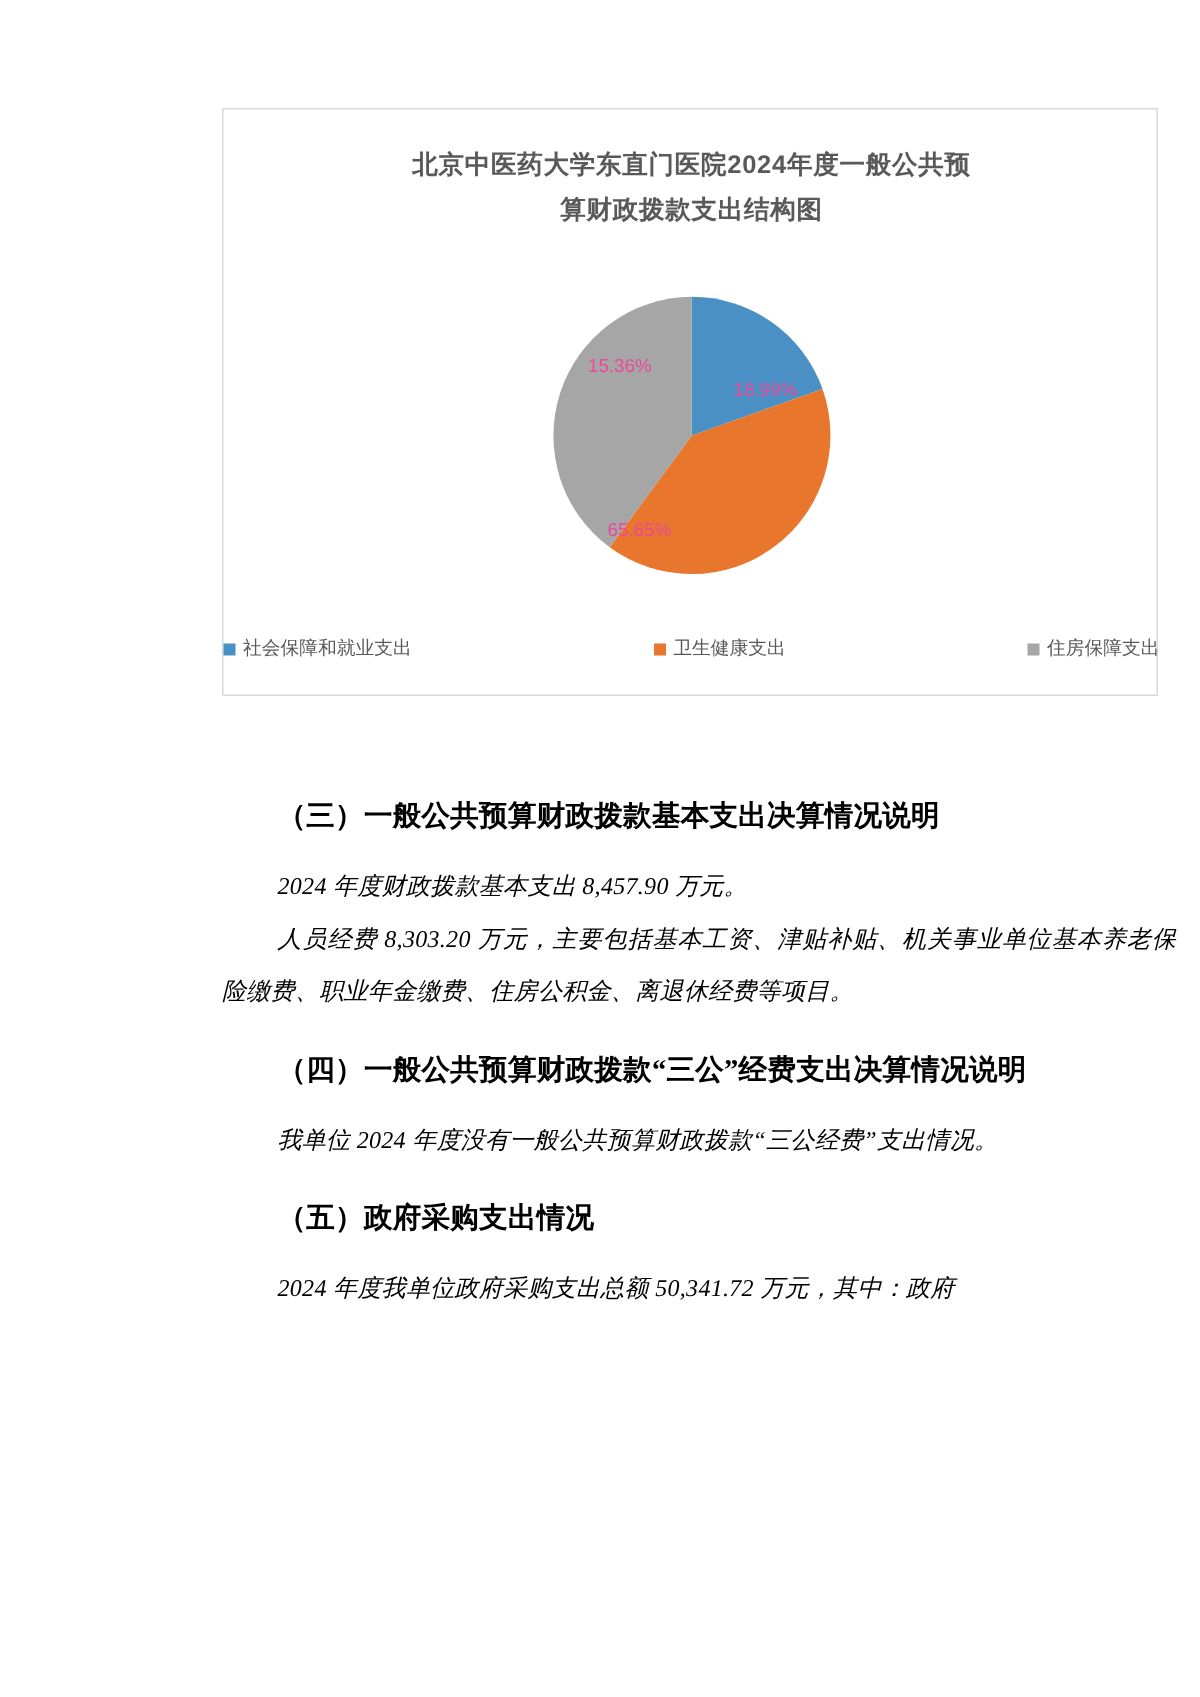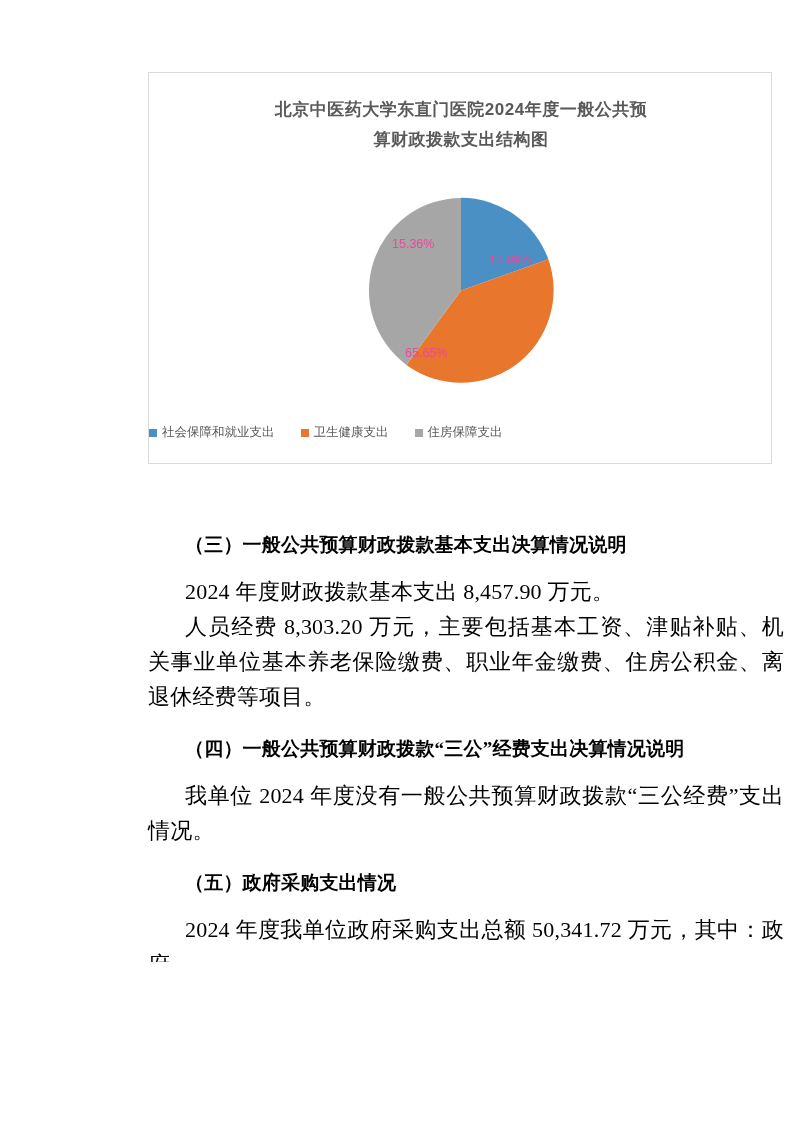--- a/index.html
+++ b/index.html
@@ -74,21 +74,21 @@
   .lbl-a { left: 340px; top: 60px; }
   .lbl-b { left: 256px; top: 153px; }
   .lbl-c { left: 243px; top: 44px; }
 
   .legend {
     position: absolute;
     left: 0;
     bottom: 22px;
     width: 624px;
     display: flex;
-    justify-content: flex-start;
+    justify-content: space-between;
     align-items: center;
     gap: 26px;
     font-family: "Liberation Sans", sans-serif;
     font-size: 12.5px;
     color: #595959;
   }
   .legend-item {
     display: flex;
     align-items: center;
     gap: 5px;
@@ -110,26 +110,27 @@
   .h-sub {
     font-family: "Liberation Serif", serif;
     font-weight: bold;
     font-size: 19px;
     line-height: 34px;
     margin: 0 0 2px 0;
     text-indent: 37px;
     letter-spacing: 0.2px;
   }
   p.body {
-    font-size: 22px;
+    font-size: 16px;
     line-height: 35px;
     margin: 0;
     text-indent: 37px;
     text-align: justify;
     letter-spacing: 0.2px;
+    font-style: italic;
   }
   .gap-s { height: 10px; }
   .gap-m { height: 18px; }
 
   .page-number {
     position: absolute;
     left: 0;
     top: 1034px;
     width: 800px;
     text-align: left;

